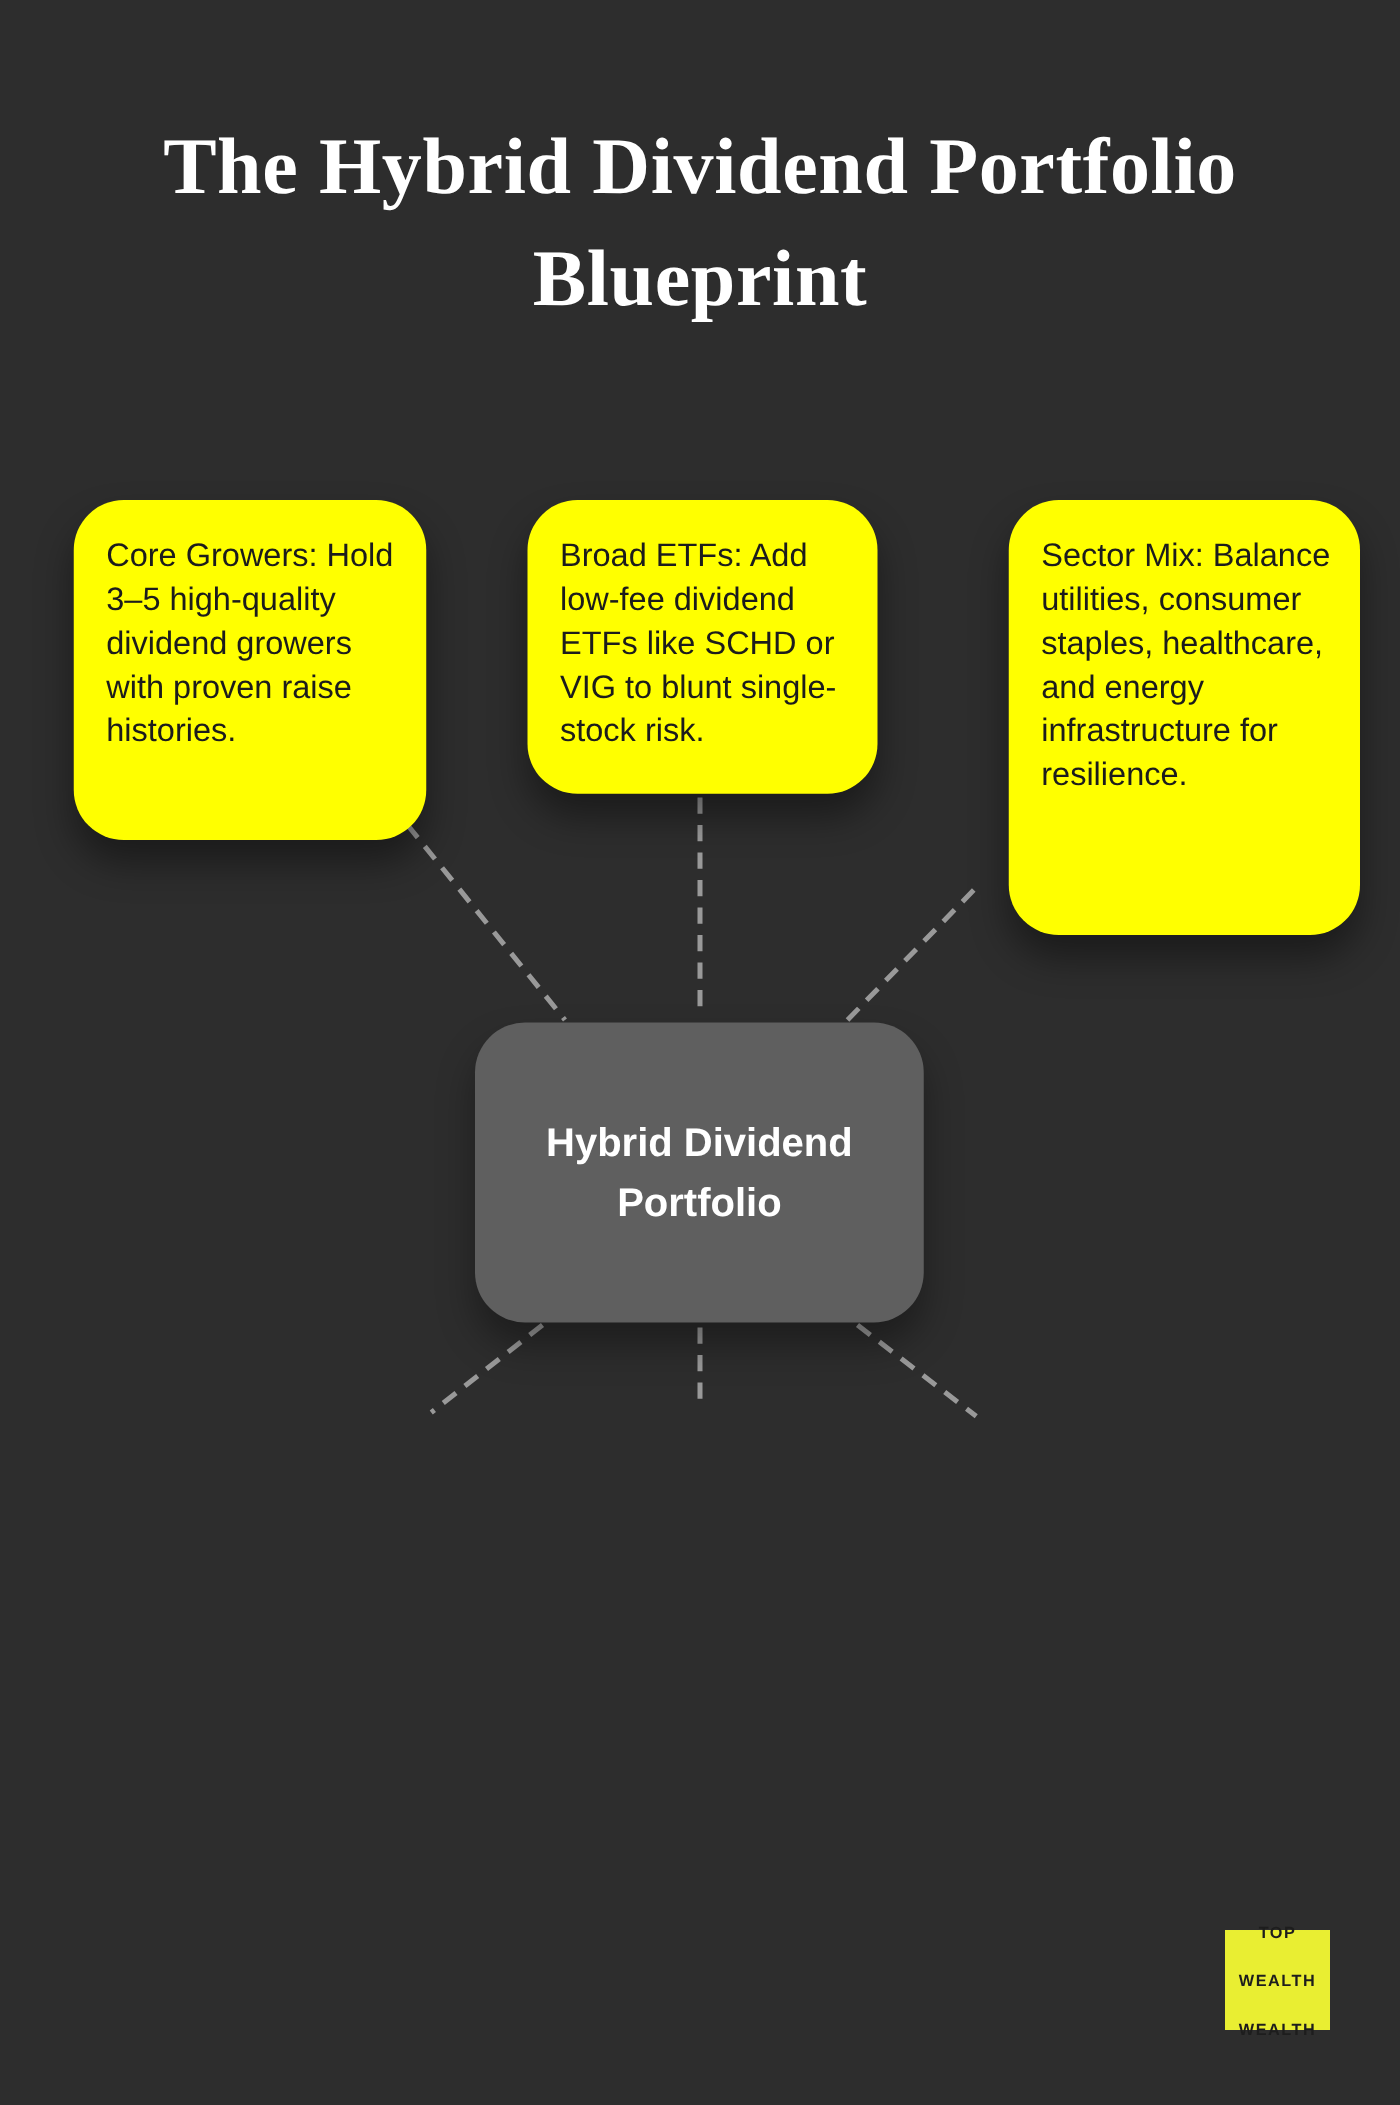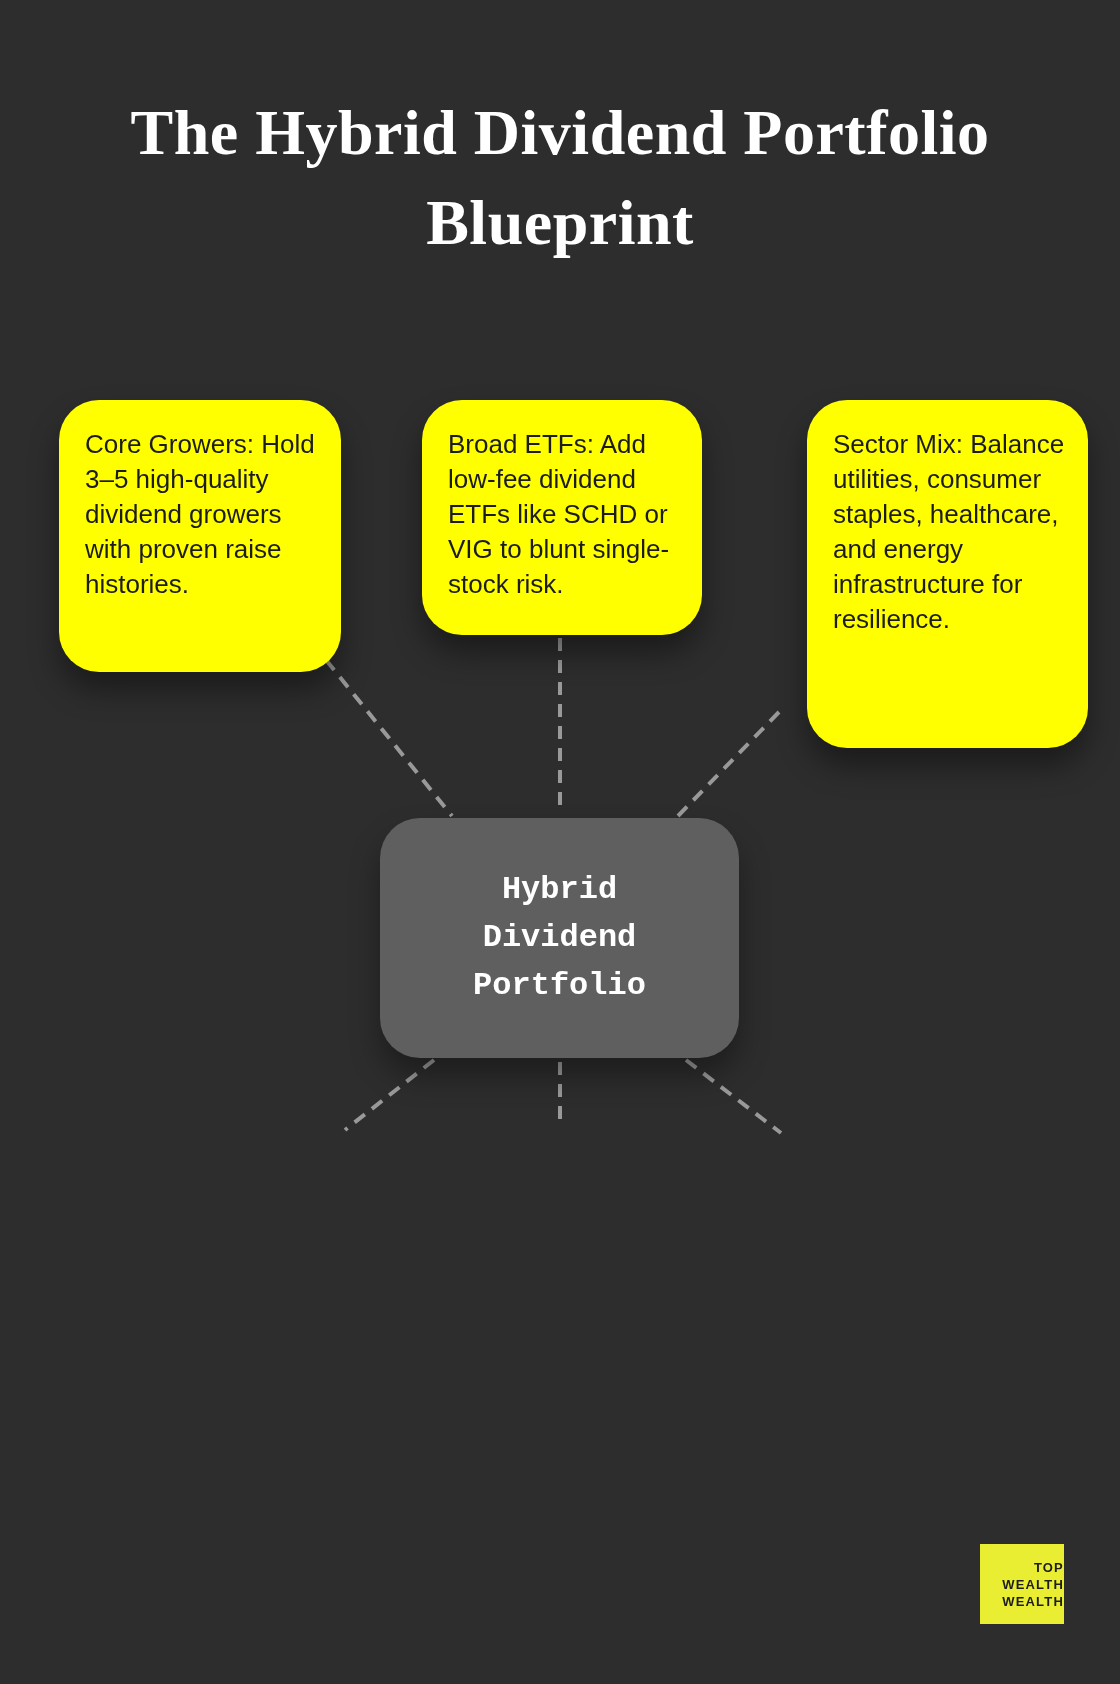--- a/index.html
+++ b/index.html
@@ -61,33 +61,33 @@
     background:var(--node-gray);
     border-radius:40px;
     color:var(--node-text);
     font-size:32px;
     line-height:48px;
     font-weight:bold;
     display:flex;align-items:center;justify-content:center;
     text-align:center;
     padding:17px 40px;
     box-shadow:0 18px 30px rgba(0,0,0,0.35);
-    font-family:Liberation Mono, monospace;
   }
   .brand-logo{
     position:absolute;
     left:980px;top:1544px;width:84px;height:80px;
     background:var(--logo-yellow);
     color:var(--logo-text);
-    display:flex;flex-direction:column;align-items:flex-end;justify-content:center;
+    display:flex;flex-direction:column;align-items:center;justify-content:center;
     font-size:13px;
     line-height:17px;
     font-weight:bold;
     letter-spacing:1.2px;
     text-align:center;
+    gap:22px;
   }
 </style>
 </head>
 <body>
 
 <div class="canvas">
 
   <h1 class="page-title">The Hybrid Dividend Portfolio Blueprint</h1>
 
   <svg class="connectors" viewBox="0 0 1120 1684" aria-hidden="true">

